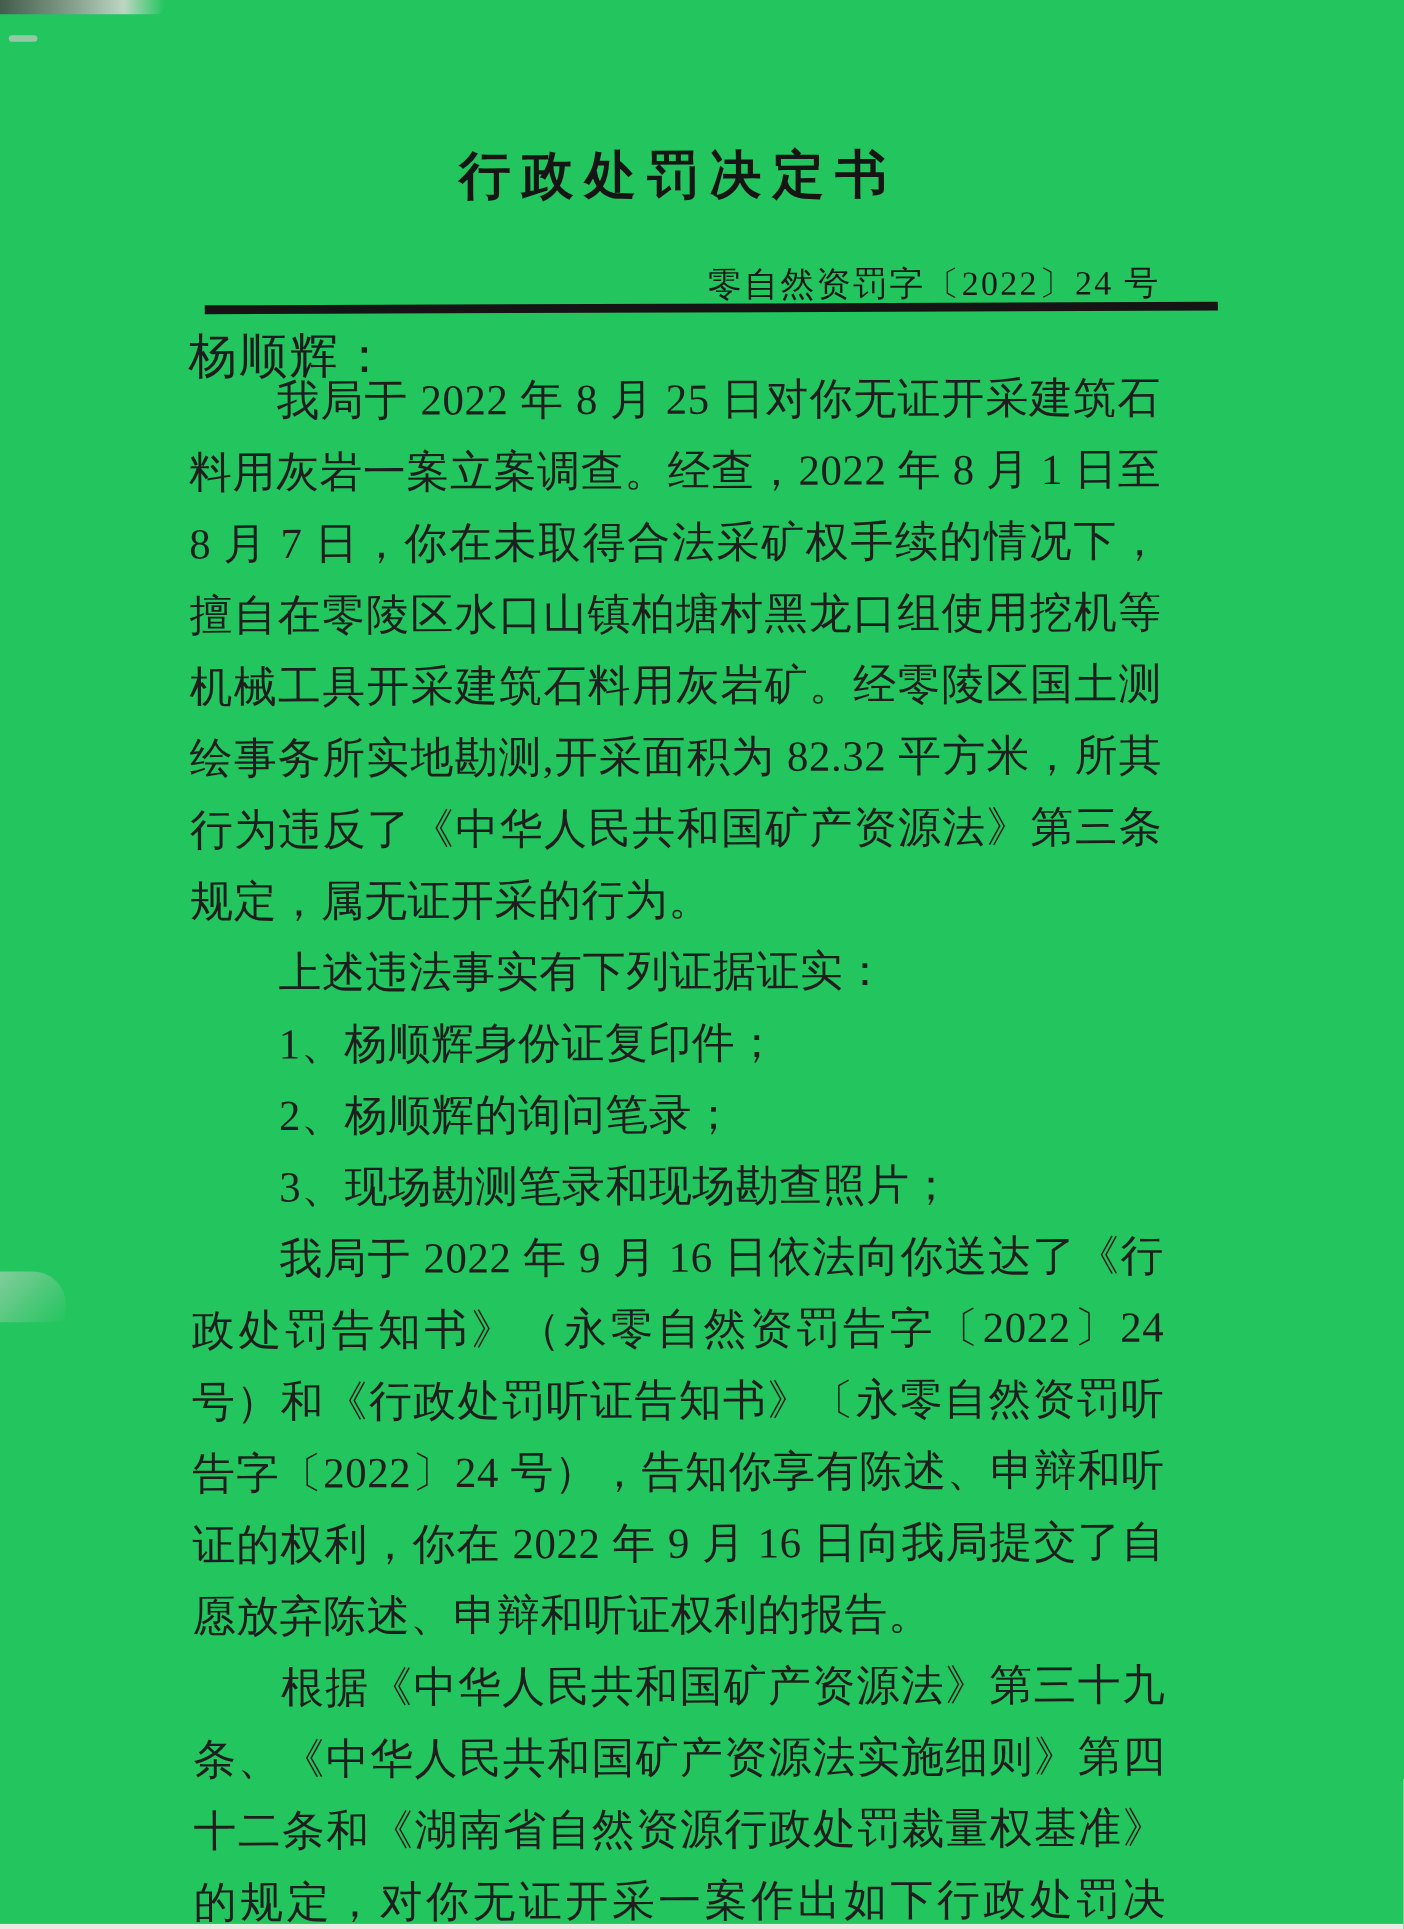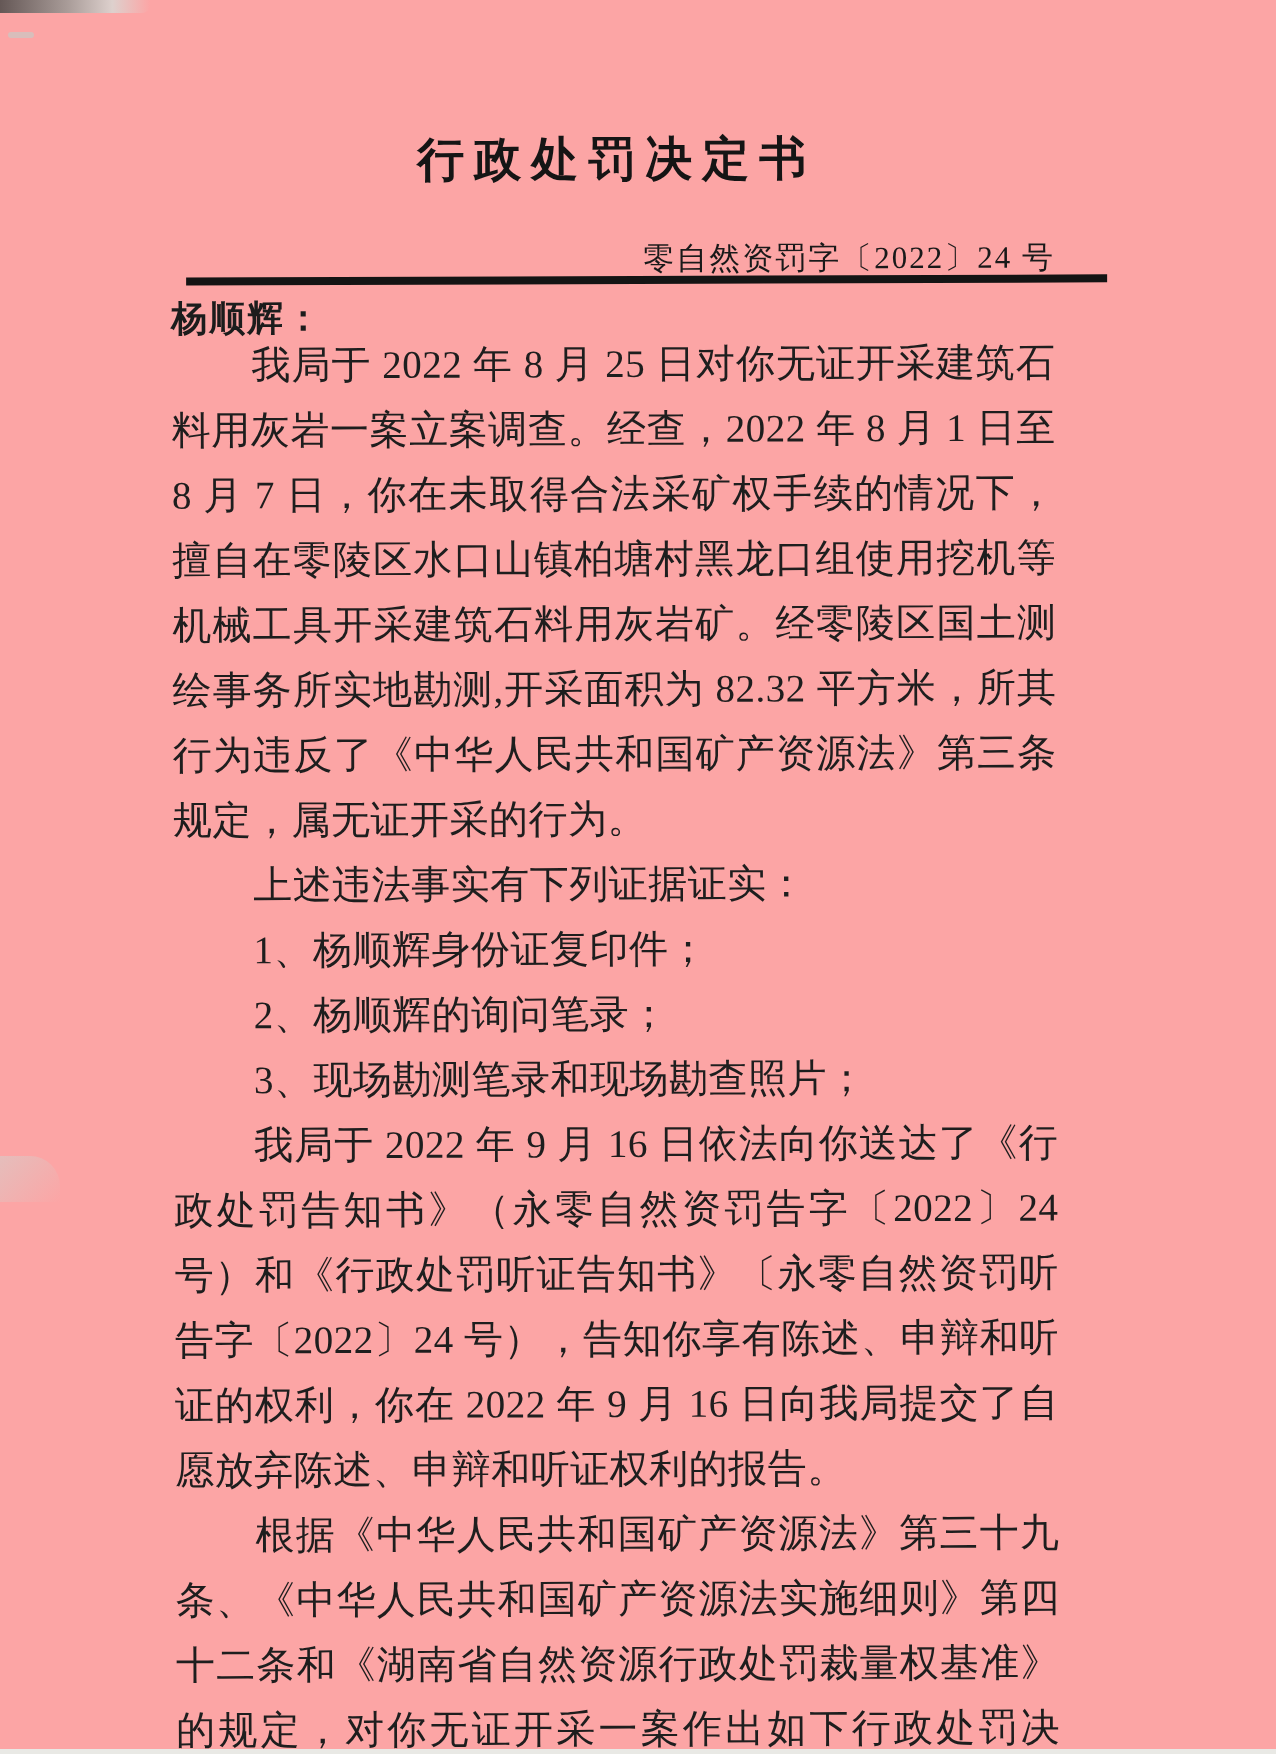--- a/index.html
+++ b/index.html
@@ -4,21 +4,21 @@
 <style>
   html, body { margin: 0; padding: 0; }
   body {
     width: 1276px; height: 1754px;
     background: #f4f4f2;
     font-family: "Liberation Serif", "DejaVu Serif", serif;
   }
   .page {
     position: relative;
     width: 1276px; height: 1754px;
-    background: #fca5a5;
+    background: #22c55e;
     overflow: hidden;
     color: #1c1c1c;
   }
   
   .tilt {
     position: absolute; inset: 0;
     transform: rotate(-0.2deg);
     transform-origin: 50% 30%;
   }
   .doc-title {
@@ -38,24 +38,23 @@
     color: #191919;
     white-space: nowrap;
   }
   .header-rule {
     position: absolute; top: 276px; left: 187px;
     width: 921px; height: 8px;
     background: #141414;
   }
   .addressee {
     position: absolute; top: 293px; left: 172px;
-    font-size: 36px; letter-spacing: 2px;
+    font-size: 44px; letter-spacing: 2px;
     color: #1c1c1c;
     white-space: nowrap;
-    font-weight: bold;
   }
   .bodytext {
     position: absolute; top: 331px; left: 172px; width: 884px;
     font-size: 39px;
     line-height: 65px;
     letter-spacing: 0.5px;
     text-align: justify;
     text-justify: inter-character;
     color: #1e1e1e;
   }

